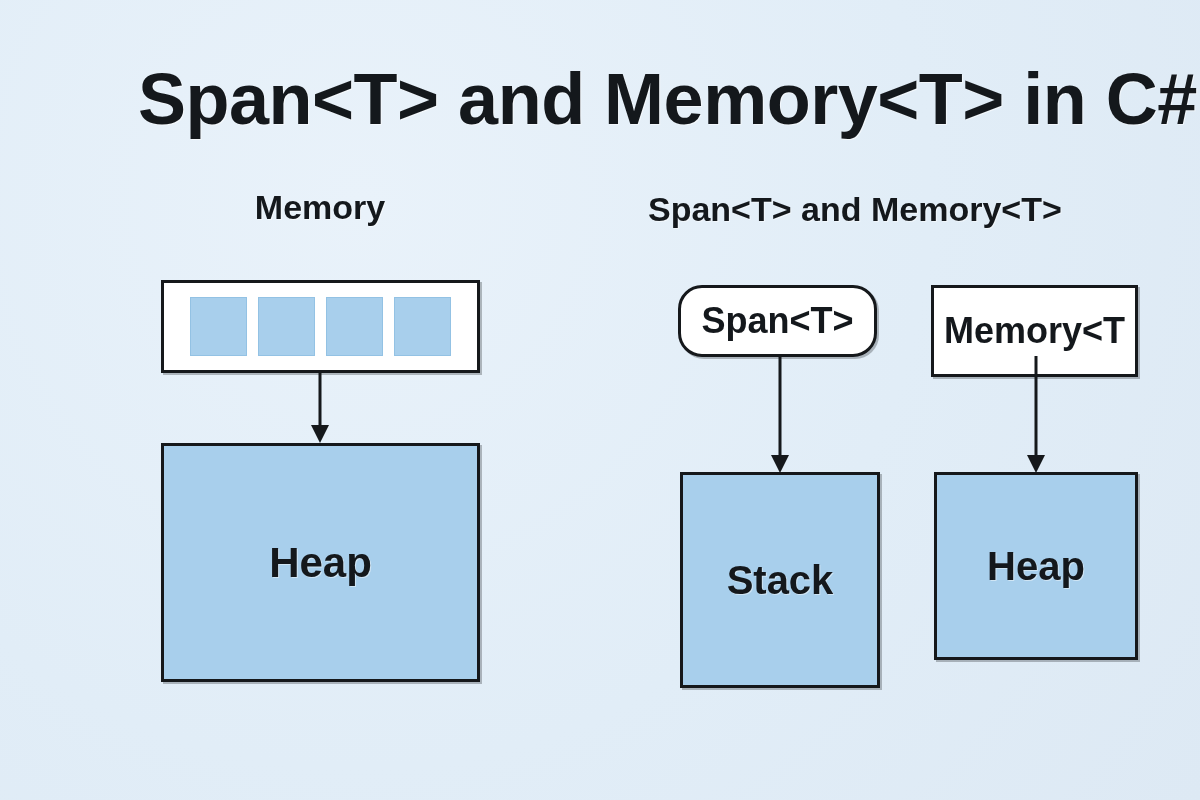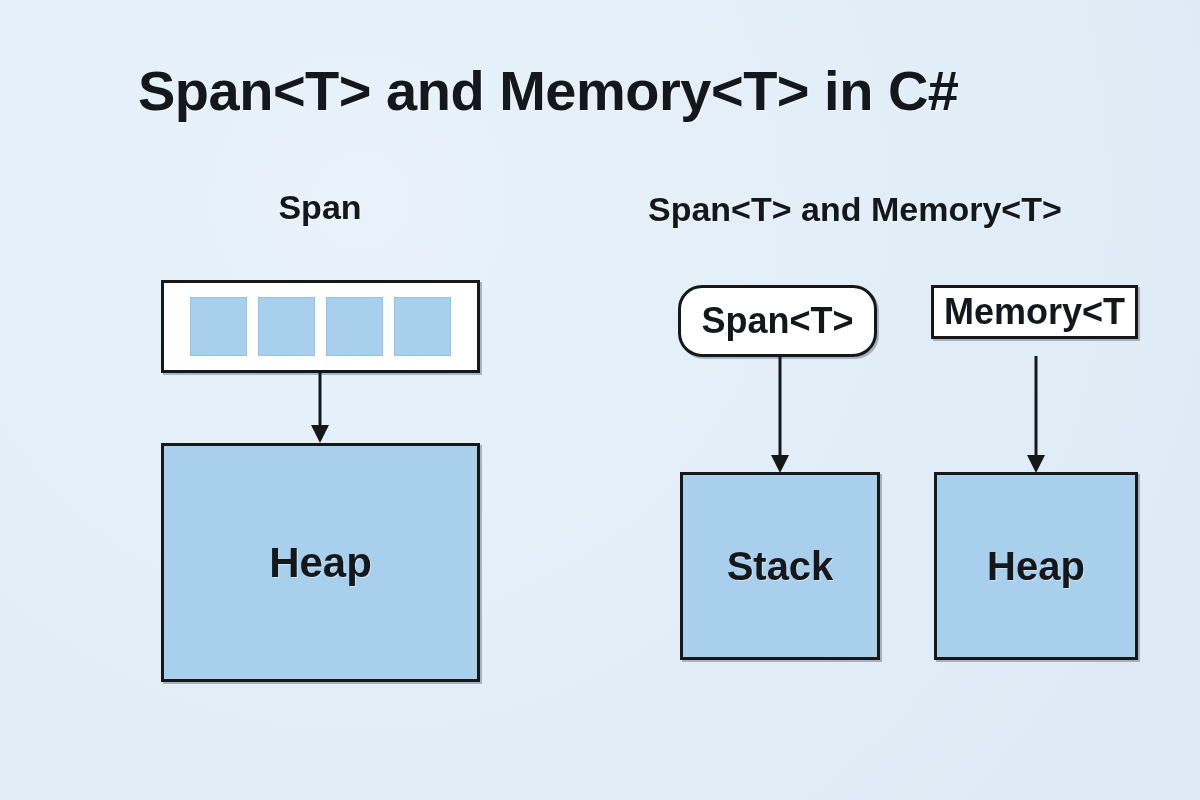--- a/index.html
+++ b/index.html
@@ -18,21 +18,21 @@
     width: 1200px;
     height: 800px;
     background:
       radial-gradient(circle at 30% 25%, #e9f2fa 0%, #e1edf7 55%, #dde9f4 100%);
   }
   
   .title {
     position: absolute;
     left: 138px;
     top: 58px;
-    font-size: 56px;
+    font-size: 72px;
     font-weight: bold;
     color: #14181c;
     letter-spacing: -0.5px;
     white-space: nowrap;
     text-shadow: 1px 1px 0 rgba(255,255,255,0.55);
   }
   
   .section-heading {
     position: absolute;
     font-size: 34px;
@@ -111,36 +111,36 @@
     height: 72px;
     overflow: hidden;
     border-radius: 24px;
   }
   #span-box .box-label { font-size: 36px; }
 
   #memory-box {
     left: 931px;
     top: 285px;
     width: 207px;
-    height: 54px;
+    height: 92px;
     overflow: hidden;
     padding-left: 40px;
   }
   #memory-box .box-label {
     font-size: 36px;
     left: 10px;
     right: auto;
     text-align: left;
   }
 
   #stack-box {
     left: 680px;
     top: 472px;
     width: 200px;
-    height: 188px;
+    height: 216px;
   }
   #stack-box .box-label { font-size: 40px; }
 
   #heap-box-right {
     left: 934px;
     top: 472px;
     width: 204px;
     height: 188px;
   }
   #heap-box-right .box-label { font-size: 40px; }
@@ -154,21 +154,21 @@
   #arrow-span-stack  { left: 760px; top: 356px; }
   #arrow-memory-heap { left: 1016px; top: 356px; }
 </style>
 </head>
 <body>
 
 <div id="canvas">
 
   <div class="title">Span&lt;T&gt; and Memory&lt;T&gt; in C#</div>
 
-  <div class="section-heading" id="heading-array">Span</div>
+  <div class="section-heading" id="heading-array">Memory</div>
 
   <div class="box box-white" id="array-box">
     <div class="array-cells">
       <div class="array-cell"></div>
       <div class="array-cell"></div>
       <div class="array-cell"></div>
       <div class="array-cell"></div>
     </div>
   </div>
 

